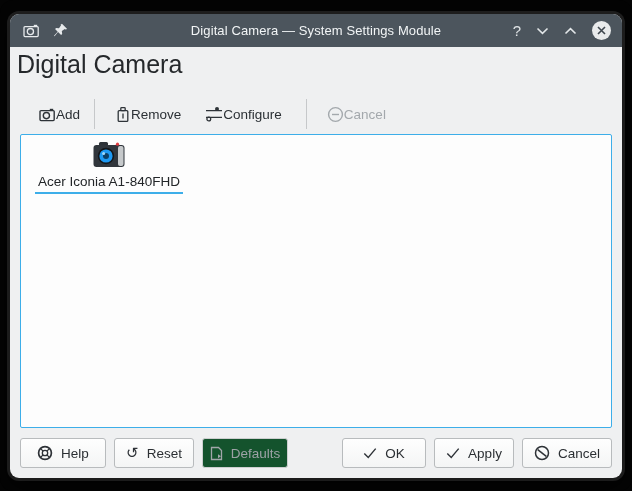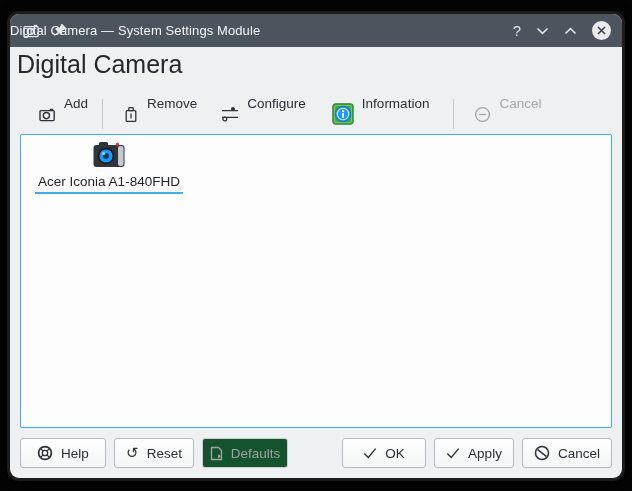--- a/index.html
+++ b/index.html
@@ -15,21 +15,21 @@
   }
   .window {
     position: absolute; left: 10px; top: 14px; width: 612px; height: 464px;
     background: #eff0f1; border-radius: 9px;
     box-shadow: 0 0 0 3px rgba(90,90,90,0.30), 0 7px 22px rgba(0,0,0,0.9);
   }
   
   .titlebar {
     position: absolute; left: 0; top: 0; right: 0; height: 33px;
     background: #4c555d; border-radius: 9px 9px 0 0;
-    display: flex; align-items: center; justify-content: flex-start;
+    display: flex; align-items: center; justify-content: center;
   }
   .tb-left {
     position: absolute; left: 13px; top: 0; height: 33px;
     display: flex; align-items: center; gap: 13px; color: #e7eaec;
   }
   .tb-title {
     font-size: 13px; color: #f2f5f6; letter-spacing: .1px;
   }
   .tb-right {
     position: absolute; right: 11px; top: 0; height: 33px;
@@ -44,21 +44,21 @@
   .page-title {
     position: absolute; left: 7px; top: 36px;
     font-size: 25px; color: #25282b; font-weight: 400;
   }
   
   .toolbar {
     position: absolute; left: 19px; top: 82px; height: 36px; right: 10px;
     display: flex; align-items: center; color: #2b3035;
   }
   .tbtn {
-    display: flex; gap: 8px;
+    display: flex; align-items: center; 
     padding: 0 10px; height: 36px; font-size: 13.5px; color: #2b3035;
     border-radius: 3px; cursor: default; white-space: nowrap;
   }
   .tbtn.disabled { color: #a3a8ac; }
   .tbtn.disabled svg { color: #a3a8ac; }
   .tsep {
     width: 1px; height: 30px; background: #c6c8ca; margin: 0 4px;
   }
   .ticon { display: flex; align-items: center; color: #2e3338; }
   
@@ -164,33 +164,20 @@
       <div class="tbtn" style="margin-left:4px">
         <span class="ticon">
           <svg width="18" height="16" viewBox="0 0 18 16">
               <line x1="1" y1="4.6" x2="17" y2="4.6" stroke="currentColor" stroke-width="1.4"></line>
               <circle cx="12" cy="3" r="2" fill="currentColor"></circle>
               <line x1="1" y1="11.4" x2="17" y2="11.4" stroke="currentColor" stroke-width="1.4"></line>
               <circle cx="3.8" cy="13" r="1.9" fill="none" stroke="currentColor" stroke-width="1.3"></circle>
             </svg>
         </span>
         <span>Configure</span>
-      </div>
-      <div class="tbtn" style="margin-left:6px">
-        <span class="ticon">
-          <svg width="22" height="22" viewBox="0 0 22 22">
-              <rect x="0.8" y="0.8" width="20.4" height="20.4" rx="2.4" fill="#3fa83f" stroke="#2d7d2d"></rect>
-              <rect x="2.6" y="2.6" width="16.8" height="16.8" rx="1.4" fill="none" stroke="#7cc97c" stroke-width="1"></rect>
-              <circle cx="11" cy="11" r="7.7" fill="#1d99f3" stroke="#0f6fb6"></circle>
-              <circle cx="11" cy="11" r="5.7" fill="none" stroke="#cfe9fb" stroke-width="1.1"></circle>
-              <circle cx="11" cy="7.9" r="1.25" fill="#ffffff"></circle>
-              <rect x="10" y="9.9" width="2" height="5.2" rx="1" fill="#ffffff"></rect>
-            </svg>
-        </span>
-        <span>Information</span>
       </div>
       <div class="tsep" style="margin-left:14px;margin-right:10px"></div>
       <div class="tbtn disabled">
         <span class="ticon">
           <svg width="17" height="17" viewBox="0 0 17 17">
               <circle cx="8.5" cy="8.5" r="6.9" fill="none" stroke="currentColor" stroke-width="1.4"></circle>
               <line x1="5" y1="8.5" x2="12" y2="8.5" stroke="currentColor" stroke-width="1.4"></line>
             </svg>
         </span>
         <span>Cancel</span>

